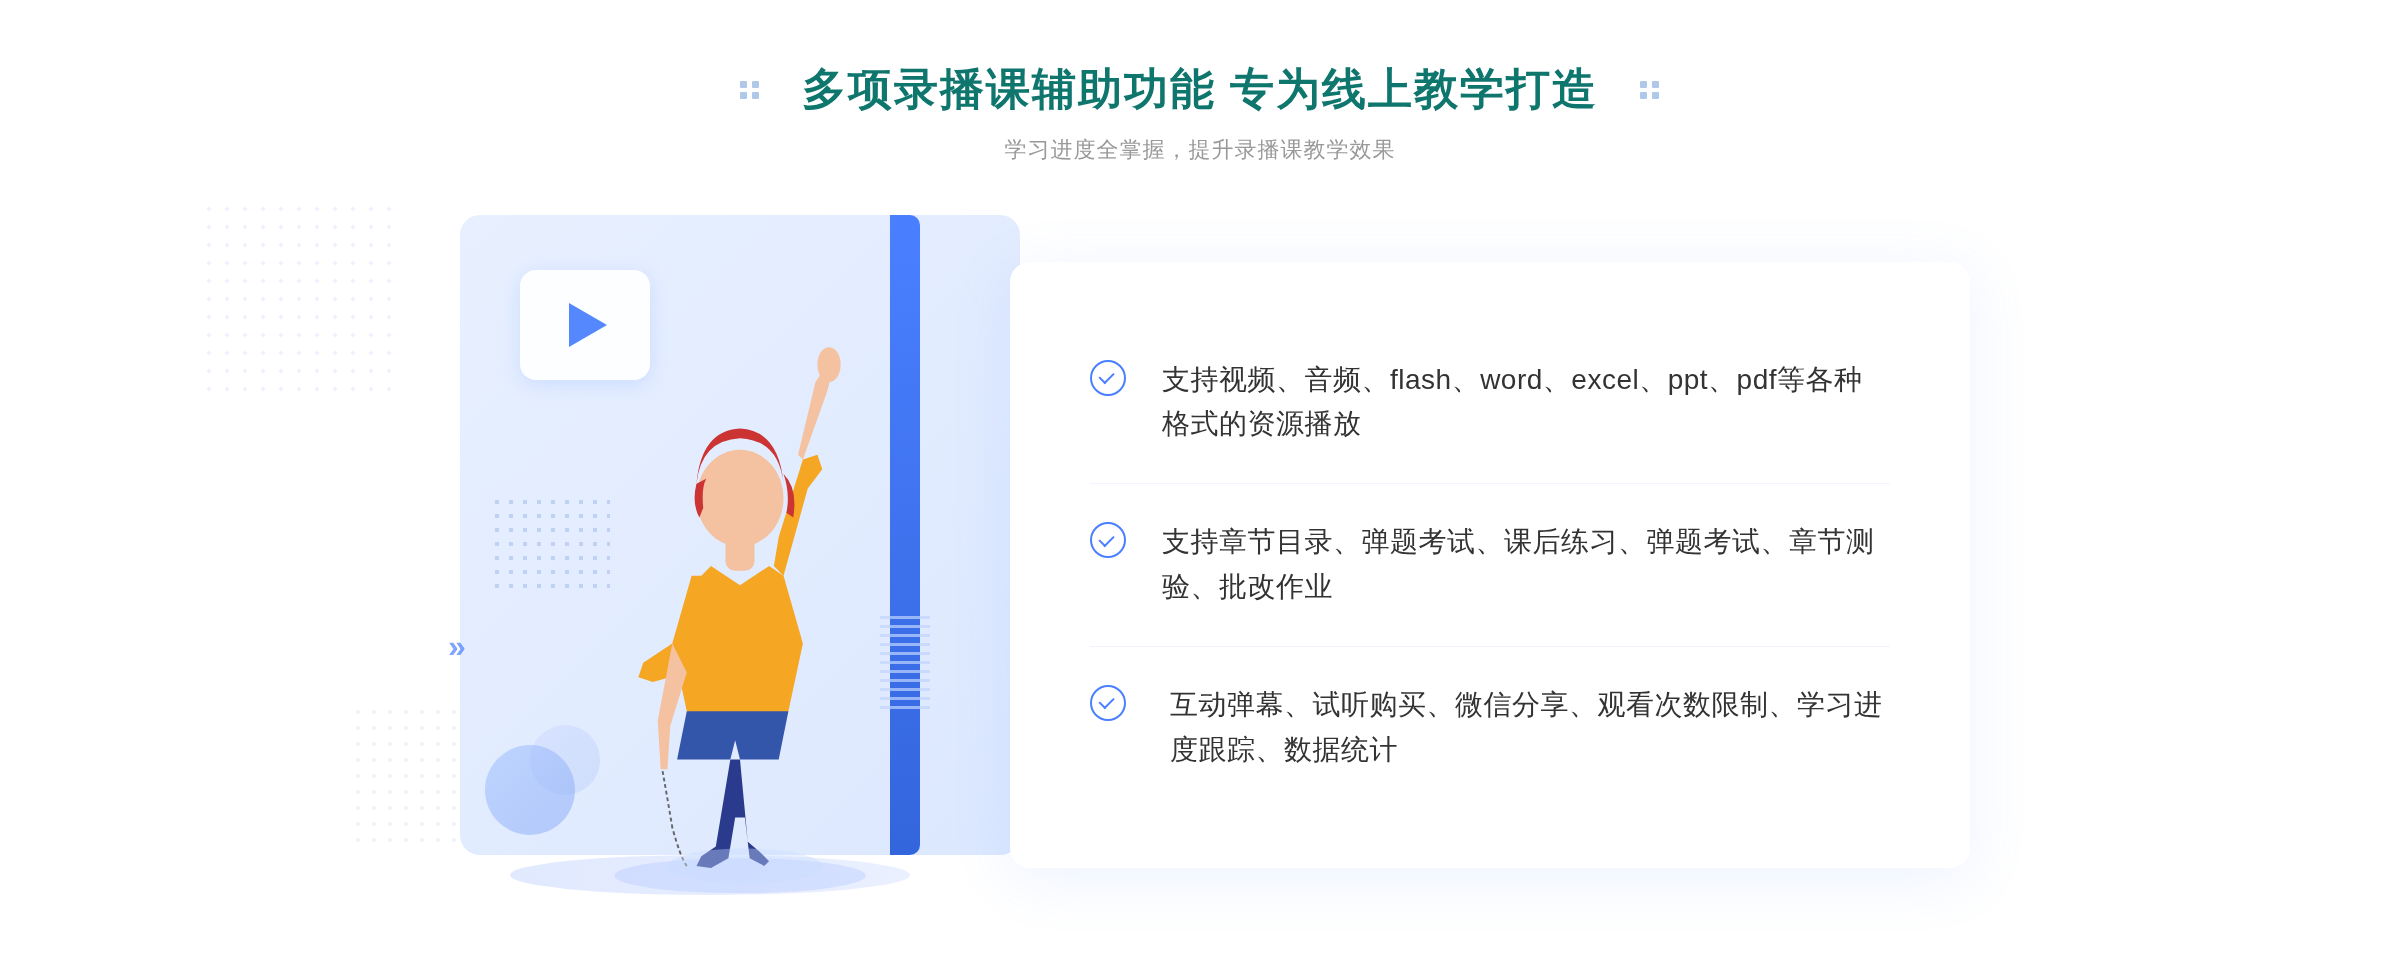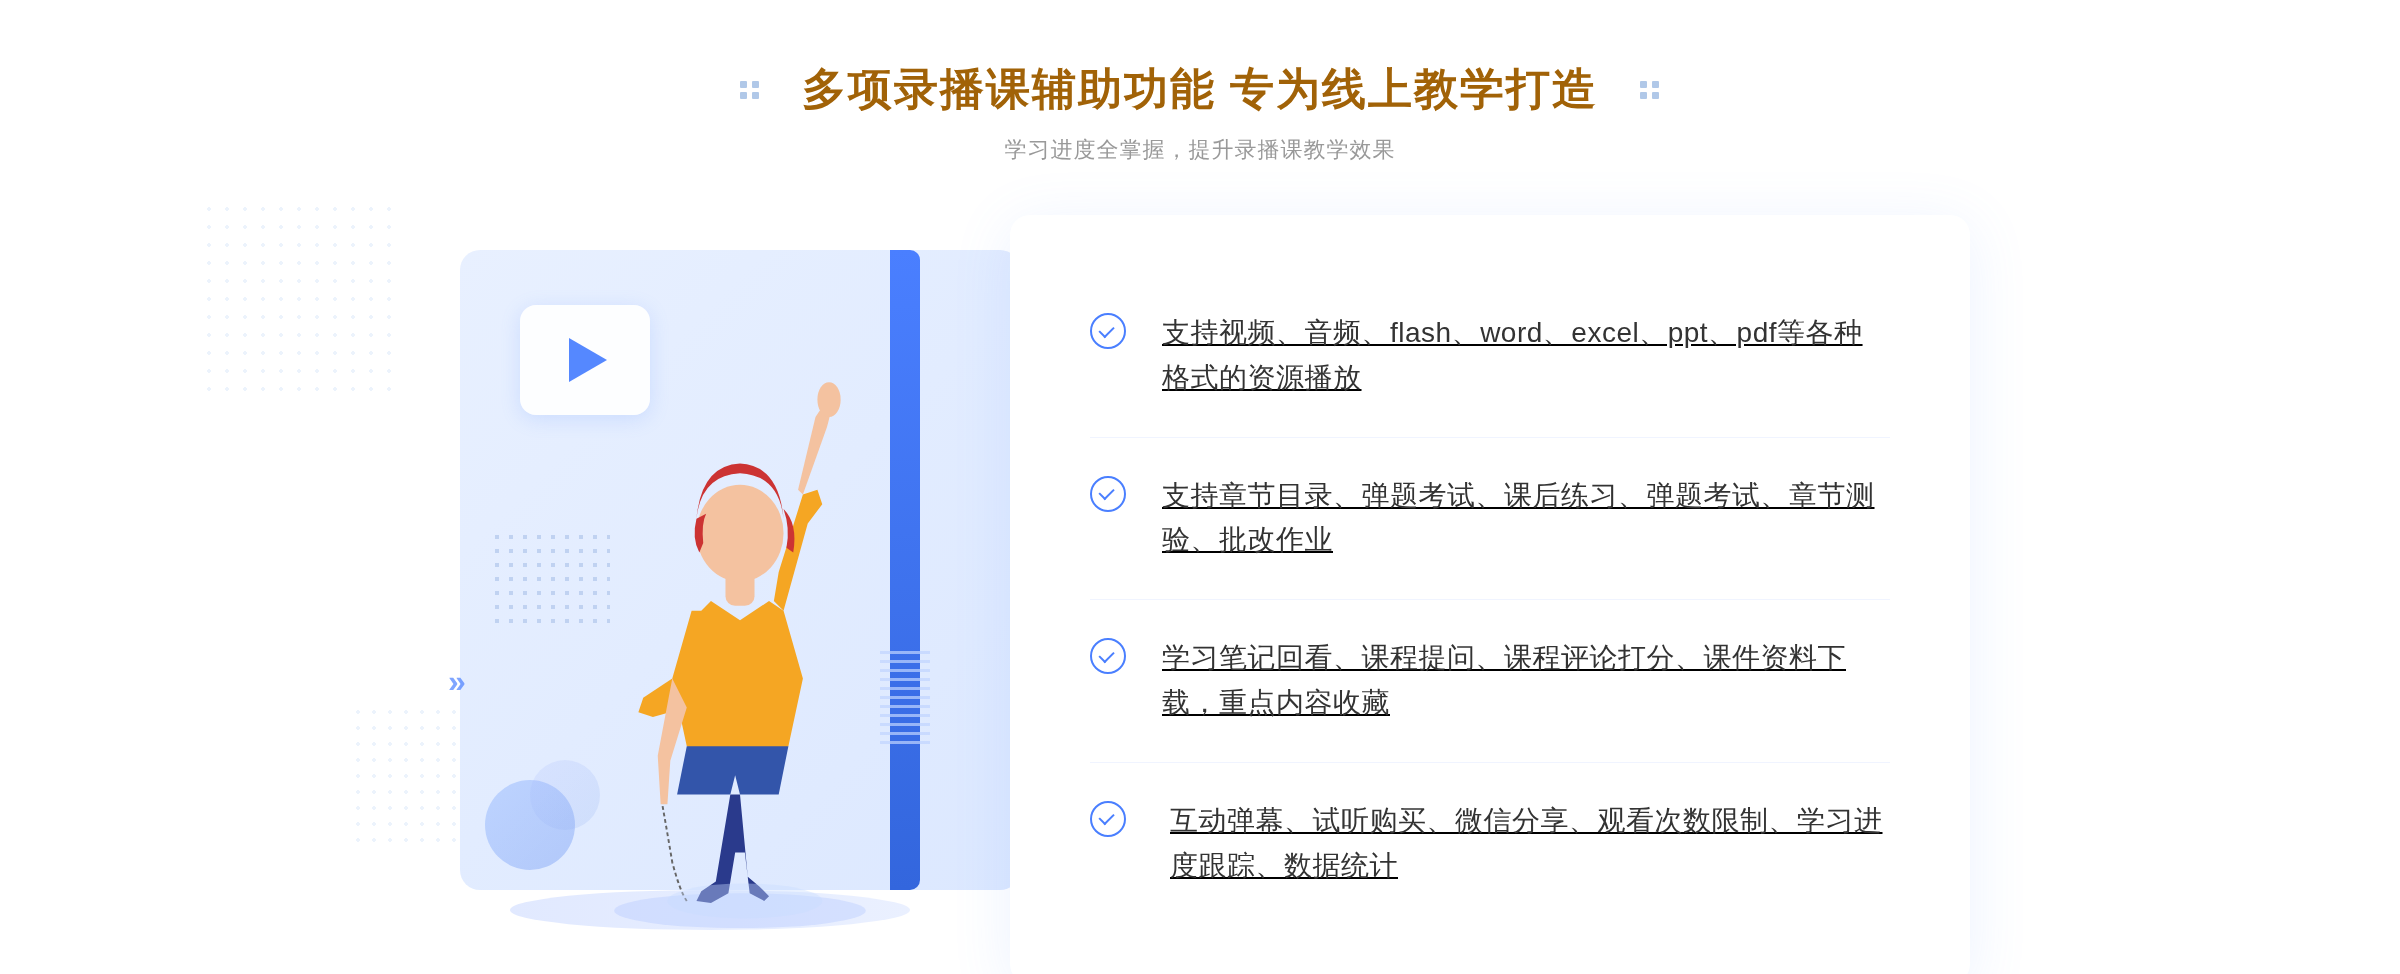--- a/index.html
+++ b/index.html
@@ -29,21 +29,21 @@
 
     .header-section {
       text-align: center;
       margin-bottom: 50px;
       position: relative;
     }
 
     .header-title {
       font-size: 44px;
       font-weight: 600;
-      color: #a16207;
+      color: #0f766e;
       letter-spacing: 2px;
       display: flex;
       align-items: center;
       justify-content: center;
       gap: 32px;
     }
 
     .title-dots {
       display: inline-grid;
       grid-template-columns: repeat(2, 8px);
@@ -236,21 +236,20 @@
       padding: 60px 80px;
       z-index: 5;
       margin-left: -40px;
     }
 
     .feature-item {
       display: flex;
       align-items: flex-start;
       padding: 36px 0;
       border-bottom: 1px solid #f0f4ff;
-      text-decoration: underline;
     }
 
     .feature-item:last-child {
       border-bottom: none;
       gap: 8px;
     }
 
     .check-icon {
       width: 36px;
       height: 36px;
@@ -396,24 +395,20 @@
       <div class="feature-item">
         <div class="check-icon"></div>
         <span class="feature-text">支持视频、音频、flash、word、excel、ppt、pdf等各种格式的资源播放</span>
       </div>
 
       <div class="feature-item">
         <div class="check-icon"></div>
         <span class="feature-text">支持章节目录、弹题考试、课后练习、弹题考试、章节测验、批改作业</span>
       </div>
 
-      <div class="feature-item">
-        <div class="check-icon"></div>
-        <span class="feature-text">学习笔记回看、课程提问、课程评论打分、课件资料下载，重点内容收藏</span>
-      </div>
 
       <div class="feature-item">
         <div class="check-icon"></div>
         <span class="feature-text">互动弹幕、试听购买、微信分享、观看次数限制、学习进度跟踪、数据统计</span>
       </div>
 
     </div>
 
   </div>
 

